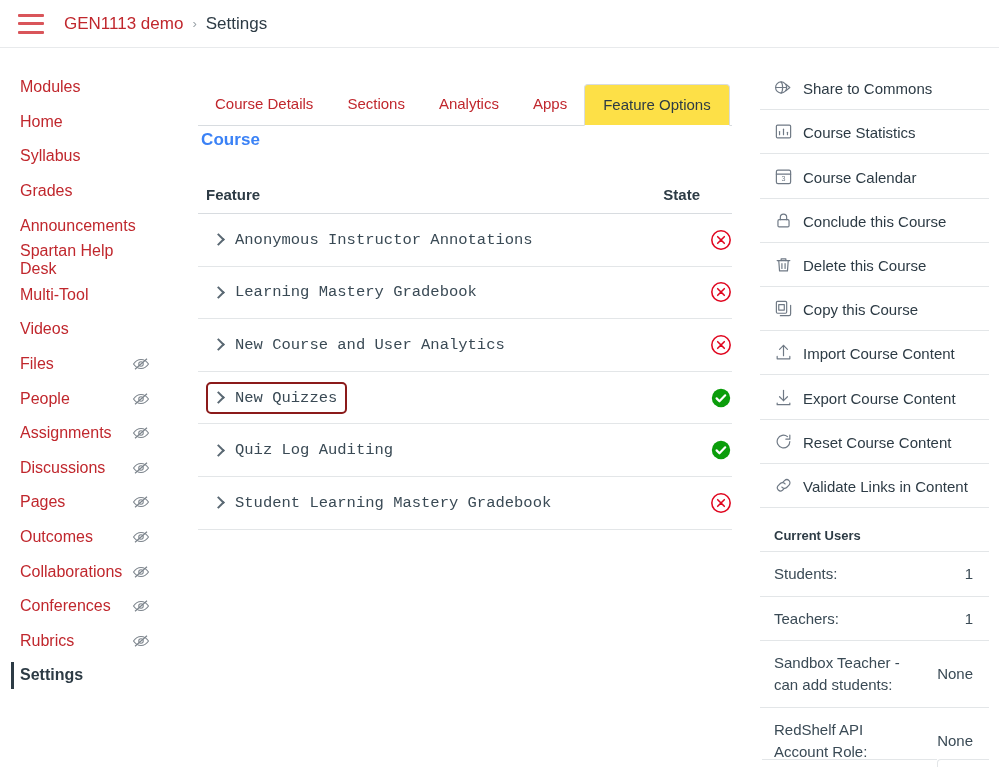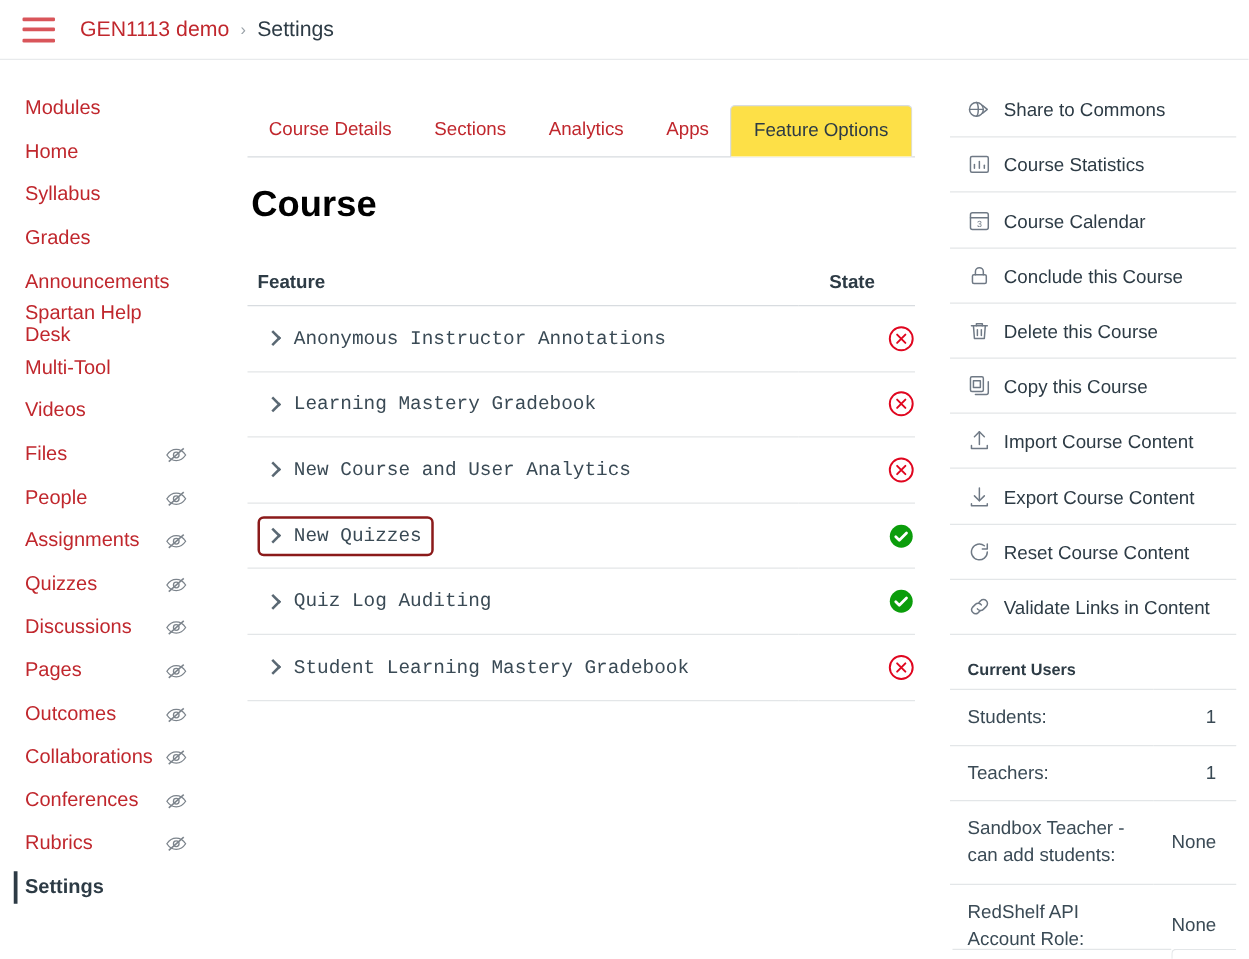--- a/index.html
+++ b/index.html
@@ -96,24 +96,24 @@
   .tab.active {
     color: #2D3B45;
     background: #fde047;
     border: 1px solid #d8dce0;
     border-bottom: 1px solid #fff;
     border-radius: 4px 4px 0 0;
     margin-bottom: -1px;
     padding: 11px 18px 12px 18px;
   }
   .section-title {
-    font-size: 29px;
+    font-size: 17px;
     font-weight: bold;
-    color: #000000;
-    margin: 22px 0 0 3px;
+    color: #3b82f6;
+    margin: 4px 0 0 3px;
     letter-spacing: .1px;
   }
 
   table.features { width: 100%; border-collapse: collapse; margin-top: 36px; }
   table.features th {
     text-align: left;
     font-size: 15px;
     font-weight: bold;
     color: #2D3B45;
     padding: 0 0 10px 8px;
@@ -256,28 +256,20 @@
       <div class="nav-item">
         <span>People</span>
         <span class="eye-slash"><svg viewBox="0 0 24 24" width="18" height="18">
             <path d="M2 12s4-6 10-6 10 6 10 6-4 6-10 6S2 12 2 12z" stroke="#4a5560" stroke-width="1.4" fill="none"></path>
             <circle cx="12" cy="12" r="3" stroke="#4a5560" stroke-width="1.4" fill="none"></circle>
             <line x1="4" y1="19" x2="20" y2="5" stroke="#4a5560" stroke-width="1.6"></line>
           </svg></span>
       </div>
       <div class="nav-item">
         <span>Assignments</span>
-        <span class="eye-slash"><svg viewBox="0 0 24 24" width="18" height="18">
-            <path d="M2 12s4-6 10-6 10 6 10 6-4 6-10 6S2 12 2 12z" stroke="#4a5560" stroke-width="1.4" fill="none"></path>
-            <circle cx="12" cy="12" r="3" stroke="#4a5560" stroke-width="1.4" fill="none"></circle>
-            <line x1="4" y1="19" x2="20" y2="5" stroke="#4a5560" stroke-width="1.6"></line>
-          </svg></span>
-      </div>
-      <div class="nav-item">
-        <span>Quizzes</span>
         <span class="eye-slash"><svg viewBox="0 0 24 24" width="18" height="18">
             <path d="M2 12s4-6 10-6 10 6 10 6-4 6-10 6S2 12 2 12z" stroke="#4a5560" stroke-width="1.4" fill="none"></path>
             <circle cx="12" cy="12" r="3" stroke="#4a5560" stroke-width="1.4" fill="none"></circle>
             <line x1="4" y1="19" x2="20" y2="5" stroke="#4a5560" stroke-width="1.6"></line>
           </svg></span>
       </div>
       <div class="nav-item">
         <span>Discussions</span>
         <span class="eye-slash"><svg viewBox="0 0 24 24" width="18" height="18">
             <path d="M2 12s4-6 10-6 10 6 10 6-4 6-10 6S2 12 2 12z" stroke="#4a5560" stroke-width="1.4" fill="none"></path>

